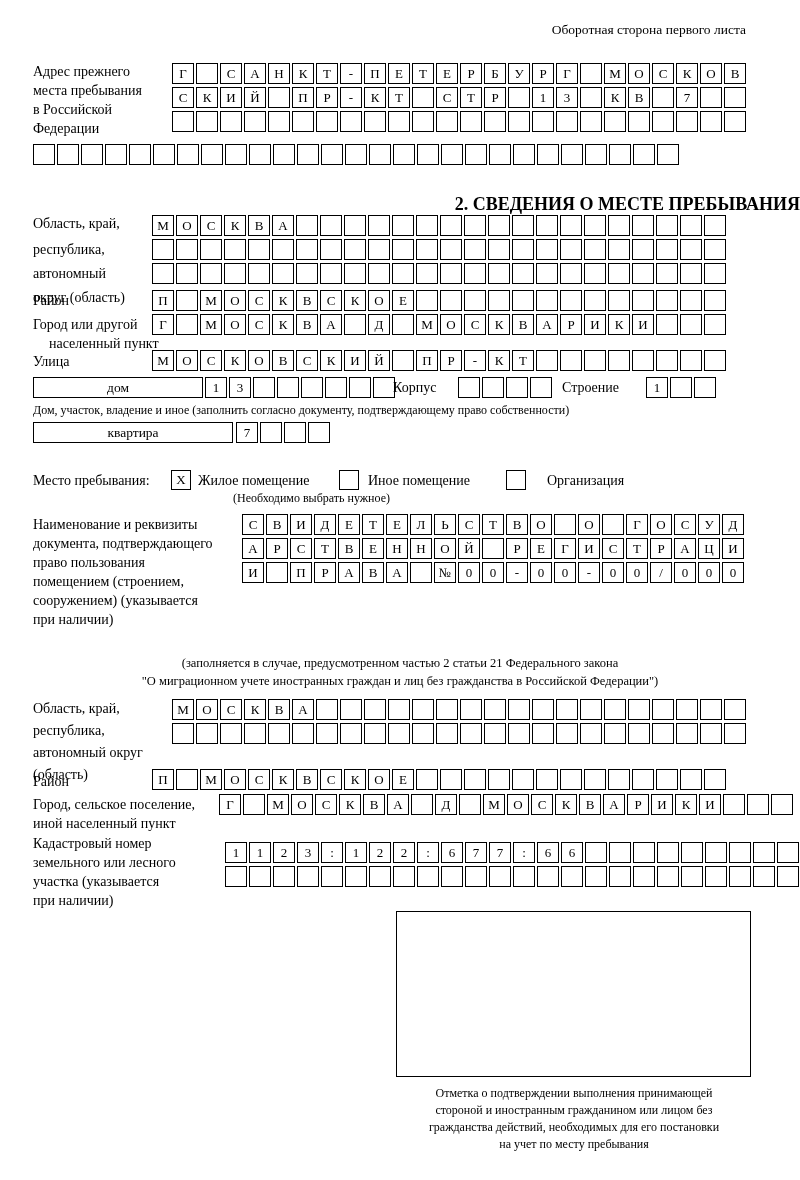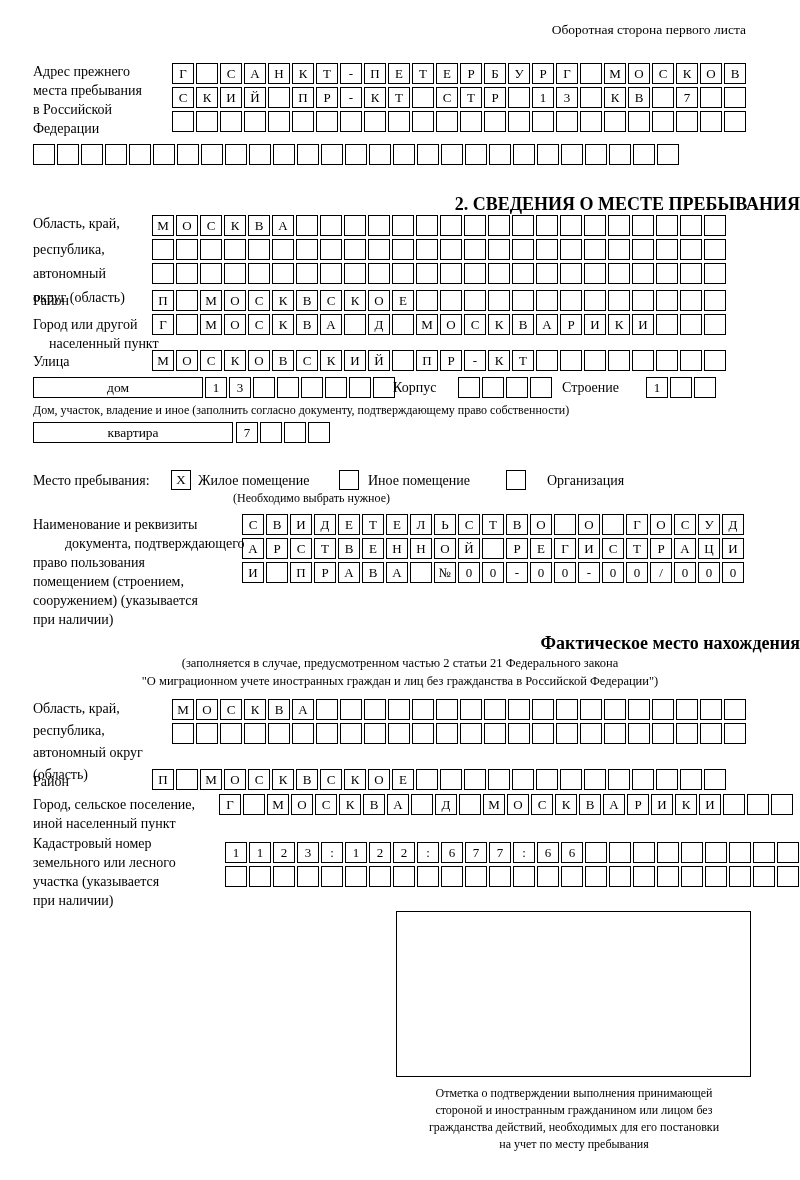--- a/index.html
+++ b/index.html
@@ -427,21 +427,21 @@
   <div class="lbl" style="left:33px; top:471px;">Место пребывания:</div>
   <div class="chk" style="left:171px; top:470px;">X</div>
   <div class="lbl" style="left:198px; top:471px;">Жилое помещение</div>
   <div class="chk" style="left:339px; top:470px;"></div>
   <div class="lbl" style="left:368px; top:471px;">Иное помещение</div>
   <div class="chk" style="left:506px; top:470px;"></div>
   <div class="lbl" style="left:547px; top:471px;">Организация</div>
   <div class="lbl small" style="left:233px; top:489px;">(Необходимо выбрать нужное)</div>
 
   <div class="lbl" style="left:33px; top:515px;">Наименование и реквизиты</div>
-  <div class="lbl" style="left:33px; top:534px;margin-left:32px;">документа, подтверждающего</div>
+  <div class="lbl" style="left:33px; top:534px;">документа, подтверждающего</div>
   <div class="lbl" style="left:33px; top:553px;">право пользования</div>
   <div class="lbl" style="left:33px; top:572px;">помещением (строением,</div>
   <div class="lbl" style="left:33px; top:591px;">сооружением) (указывается</div>
   <div class="lbl" style="left:33px; top:610px;">при наличии)</div>
 
   <div class="cells" id="s2-doc-0" style="left:242px; top:514px;">
       <div class="cell filled">С</div>
       <div class="cell filled">В</div>
       <div class="cell filled">И</div>
       <div class="cell filled">Д</div>
@@ -503,21 +503,20 @@
       <div class="cell filled">0</div>
       <div class="cell filled">-</div>
       <div class="cell filled">0</div>
       <div class="cell filled">0</div>
       <div class="cell filled">/</div>
       <div class="cell filled">0</div>
       <div class="cell filled">0</div>
       <div class="cell filled">0</div>
     </div>
 
-  <div class="sect-title" style="left:0; top:633px; width:800px;">Фактическое место нахождения</div>
   <div class="center-note" style="left:0; top:656px; width:800px;">(заполняется в случае, предусмотренном частью 2 статьи 21 Федерального закона</div>
   <div class="center-note" style="left:0; top:674px; width:800px;">"О миграционном учете иностранных граждан и лиц без гражданства в Российской Федерации")</div>
 
   <div class="lbl" style="left:33px; top:699px;">Область, край,</div>
   <div class="lbl" style="left:33px; top:721px;">республика,</div>
   <div class="lbl" style="left:33px; top:743px;">автономный округ</div>
   <div class="lbl" style="left:33px; top:765px;">(область)</div>
 
   <div class="cells" id="al-region-0" style="left:172px; top:699px;">
       <div class="cell filled">М</div>

